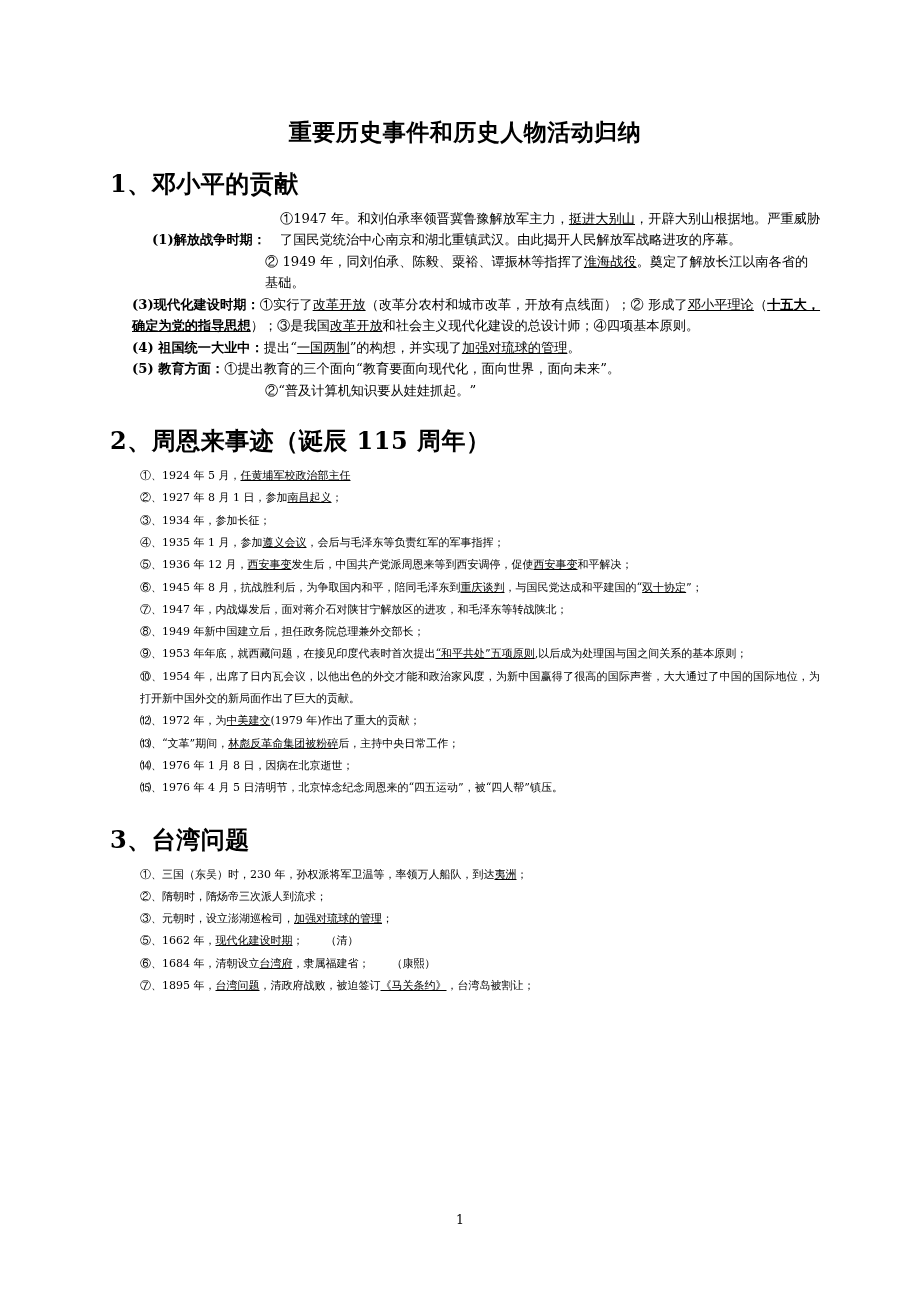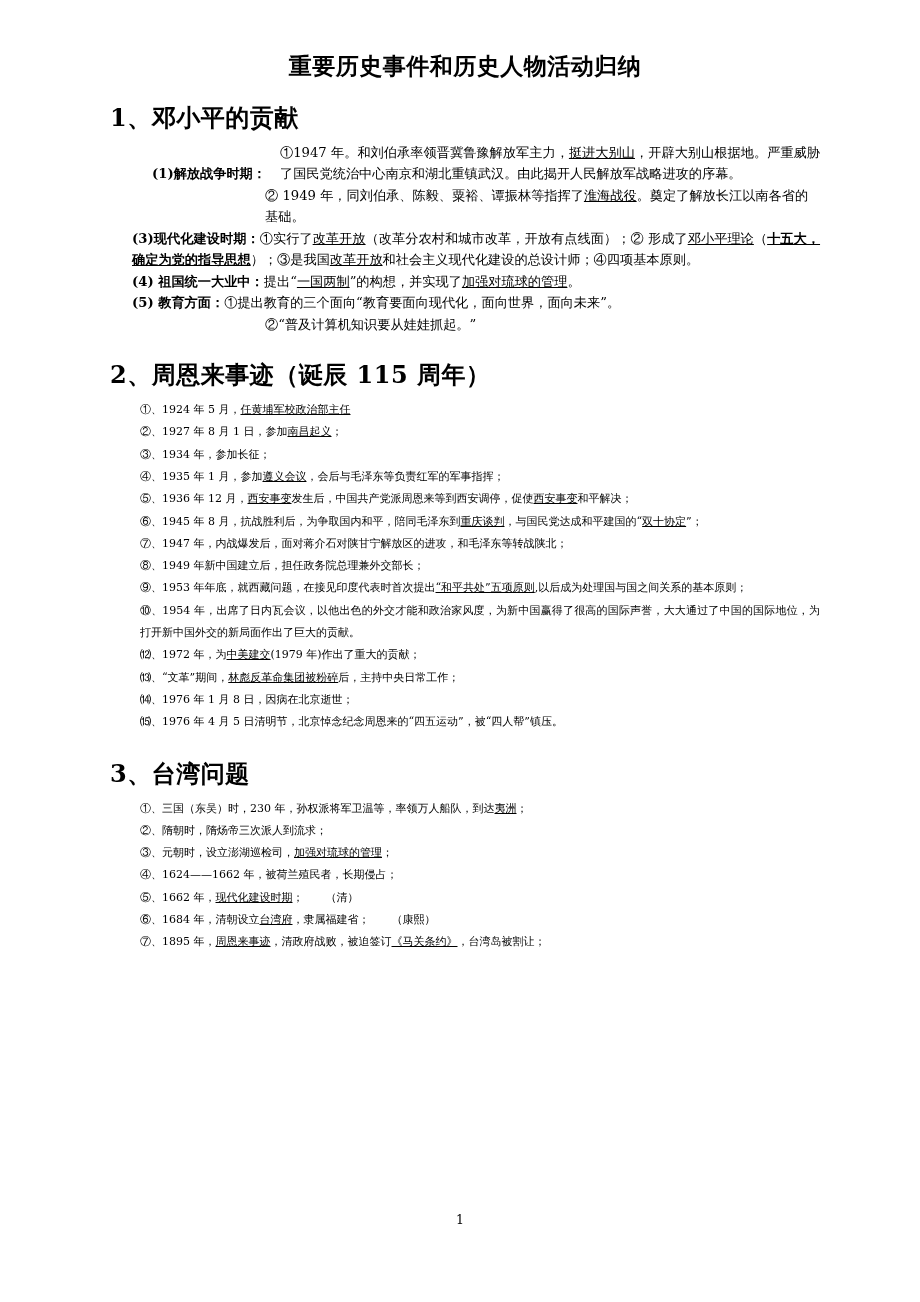--- a/index.html
+++ b/index.html
@@ -22,21 +22,21 @@
     top: 0;
     width: 710px;
   }
 
   
   .doc-title {
     text-align: center;
     font-size: 23px;
     font-weight: bold;
     line-height: 1.2;
-    margin-top: 52px;
+    margin-top: 118px;
     letter-spacing: 0.5px;
   }
 
   
   .sec-head {
     font-size: 24px;
     font-weight: bold;
     letter-spacing: 0.5px;
     margin-top: 22px;
     margin-bottom: 8px;
@@ -149,22 +149,21 @@
       <div class="li">⒁、1976 年 1 月 8 日，因病在北京逝世；</div>
       <div class="li">⒂、1976 年 4 月 5 日清明节，北京悼念纪念周恩来的“四五运动”，被“四人帮”镇压。</div>
     </div>
 
     <div class="sec-head s3">3、台湾问题</div>
 
     <div>
       <div class="li">①、三国（东吴）时，230 年，孙权派将军卫温等，率领万人船队，到达<span class="u">夷洲</span>；</div>
       <div class="li">②、隋朝时，隋炀帝三次派人到流求；</div>
       <div class="li">③、元朝时，设立澎湖巡检司，<span class="u">加强对琉球的管理</span>；</div>
-      <div class="li">④、1624——1662 年，被荷兰殖民者，长期侵占；</div>
       <div class="li">⑤、1662 年，<span class="u">现代化建设时期</span>；　　（清）</div>
       <div class="li">⑥、1684 年，清朝设立<span class="u">台湾府</span>，隶属福建省；　　（康熙）</div>
-      <div class="li">⑦、1895 年，<span class="u">周恩来事迹</span>，清政府战败，被迫签订<span class="u">《马关条约》</span>，台湾岛被割让；</div>
+      <div class="li">⑦、1895 年，<span class="u">台湾问题</span>，清政府战败，被迫签订<span class="u">《马关条约》</span>，台湾岛被割让；</div>
     </div>
 
   </div>
 
   <div class="page-no">1</div>
 </div>
 
 </body></html>

